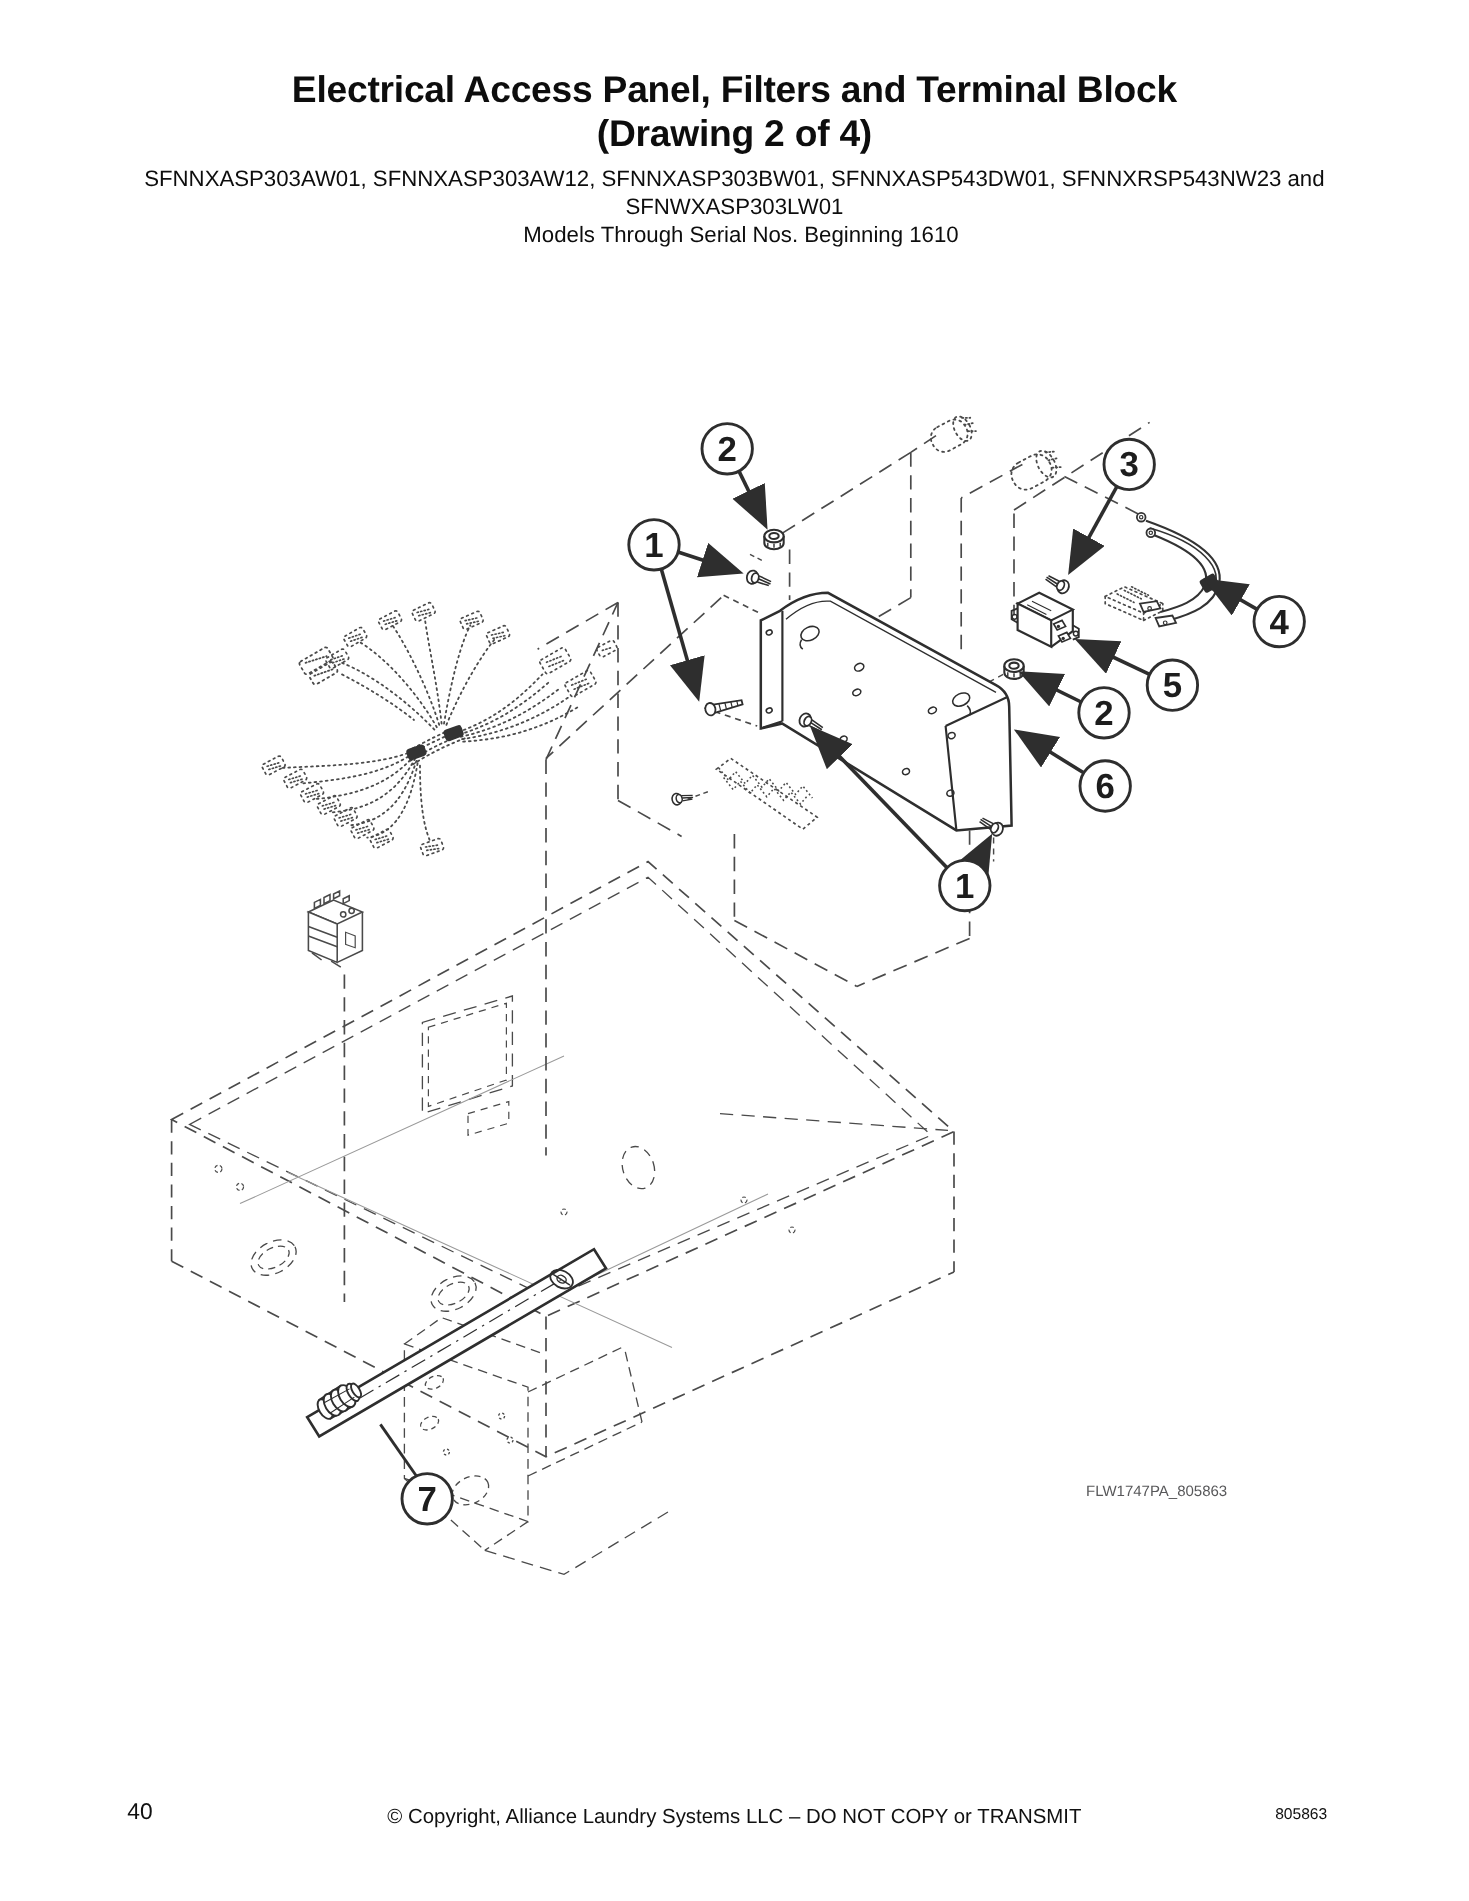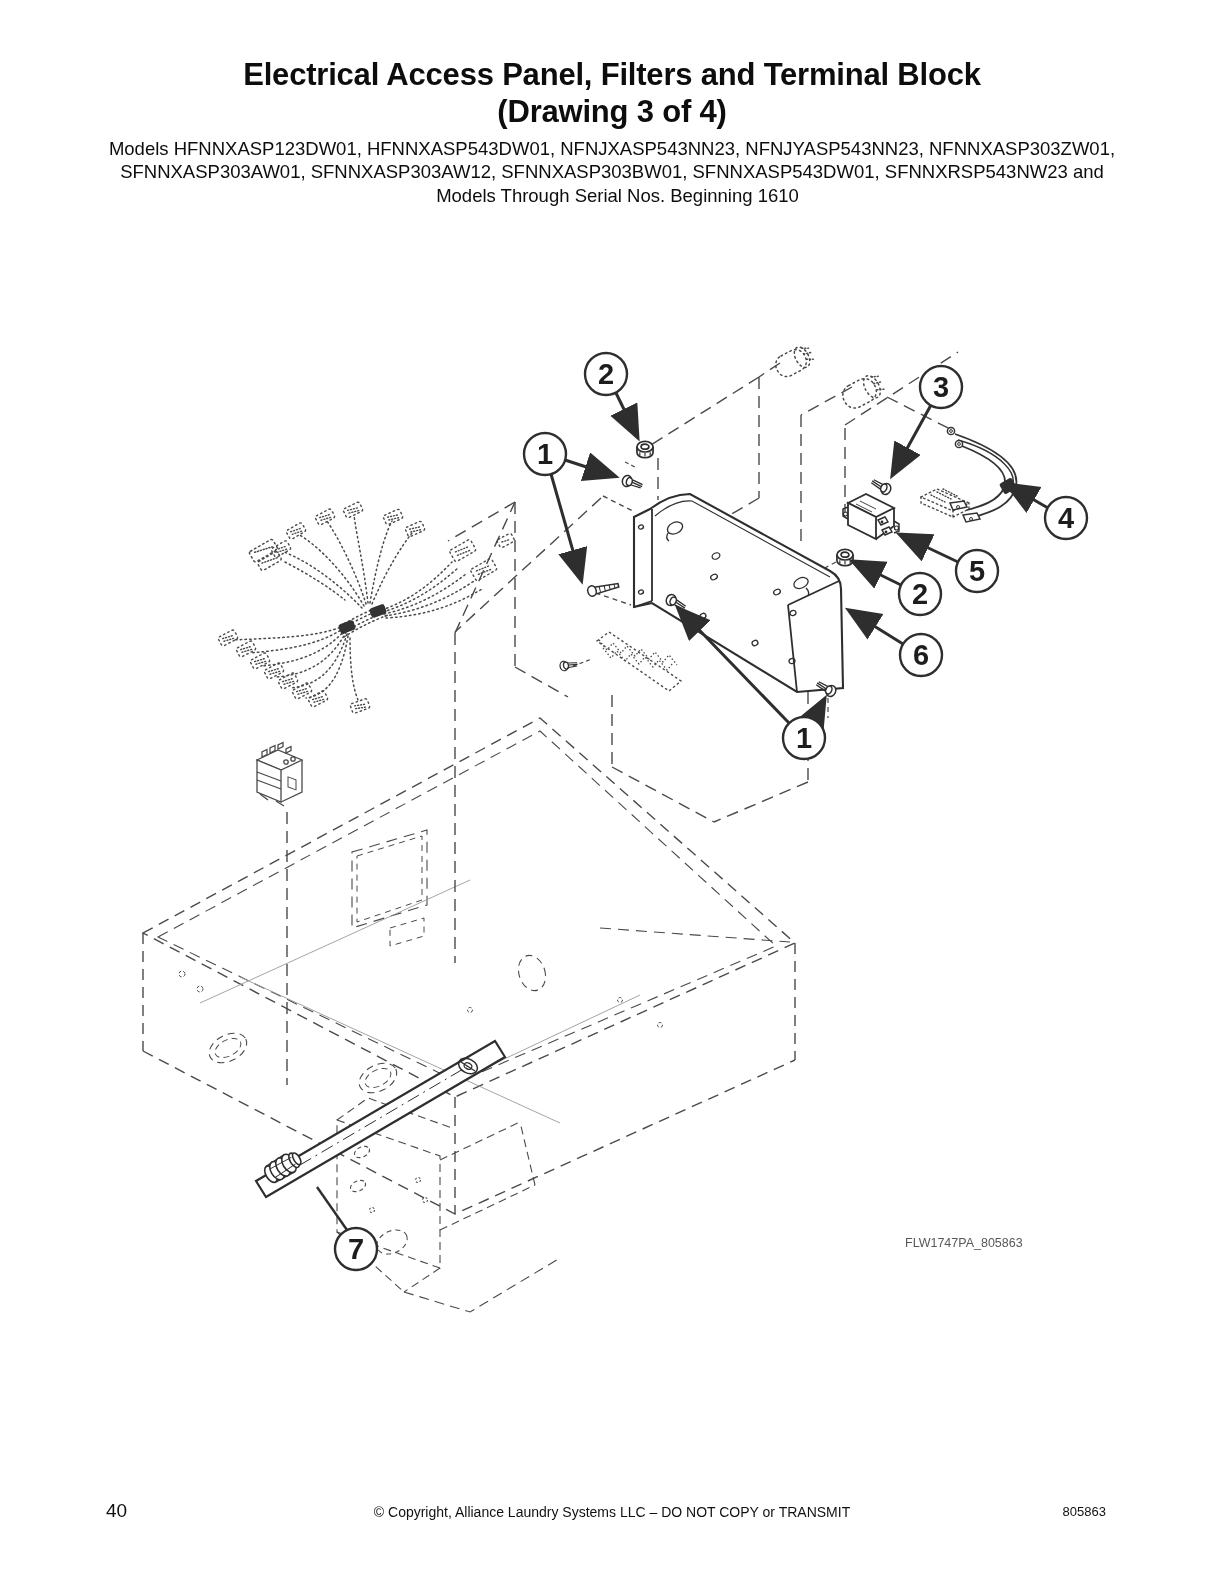--- a/index.html
+++ b/index.html
@@ -6,37 +6,37 @@
   body{
     width:1224px;height:1584px;position:relative;overflow:hidden;
     font-family:"Liberation Sans","DejaVu Sans",sans-serif;color:#111;
   }
   .header{position:absolute;top:56px;left:0;width:1224px;text-align:center;}
   .title{font-size:31px;font-weight:bold;line-height:37px;letter-spacing:-0.2px;color:#0d0d0d;}
   .models{margin-top:7px;font-size:18.5px;line-height:23px;color:#0d0d0d;width:1030px;margin-left:auto;margin-right:auto;}
   .models div{white-space:nowrap;}
   .serial{font-size:18.5px;line-height:23px;margin-top:1px;color:#0d0d0d;padding-left:11px;}
   .footer-left{position:absolute;left:106px;top:1500px;font-size:19px;}
-  .footer-center{position:absolute;left:0;top:1504px;width:1224px;text-align:center;font-size:14px;}
+  .footer-center{position:absolute;left:0;top:1504px;width:1224px;text-align:center;font-size:17px;}
   .footer-right{position:absolute;right:118px;top:1504px;font-size:13px;margin-left:12px;}
   svg{position:absolute;left:0;top:0;}
   svg text{font-family:"Liberation Sans","DejaVu Sans",sans-serif;}
   .co-num{font-size:29px;font-weight:bold;fill:#1d1d1d;}
 </style>
 </head>
 <body>
 
 <div class="header">
   <div class="title">
     <div>Electrical Access Panel, Filters and Terminal Block</div>
-    <div>(Drawing 3 of 4)</div>
+    <div>(Drawing 2 of 4)</div>
   </div>
   <div class="models" id="model-list">
-      <div>Models HFNNXASP123DW01, HFNNXASP543DW01, NFNJXASP543NN23, NFNJYASP543NN23, NFNNXASP303ZW01,</div>
       <div>SFNNXASP303AW01, SFNNXASP303AW12, SFNNXASP303BW01, SFNNXASP543DW01, SFNNXRSP543NW23 and</div>
+      <div>SFNWXASP303LW01</div>
     </div>
   <div class="serial">Models Through Serial Nos. Beginning 1610</div>
 </div>
 
 <svg id="dwg" width="1224" height="1584" viewBox="0 0 1224 1584">
   <defs>
     <marker id="ah" orient="auto" markerWidth="15" markerHeight="12" refX="10" refY="5">
       <path d="M0,0 L12,5 L0,10 Z" fill="#2e2e2e"></path>
     </marker>
     <g id="screw" stroke="#2e2e2e" stroke-width="1.5" fill="#fff">

